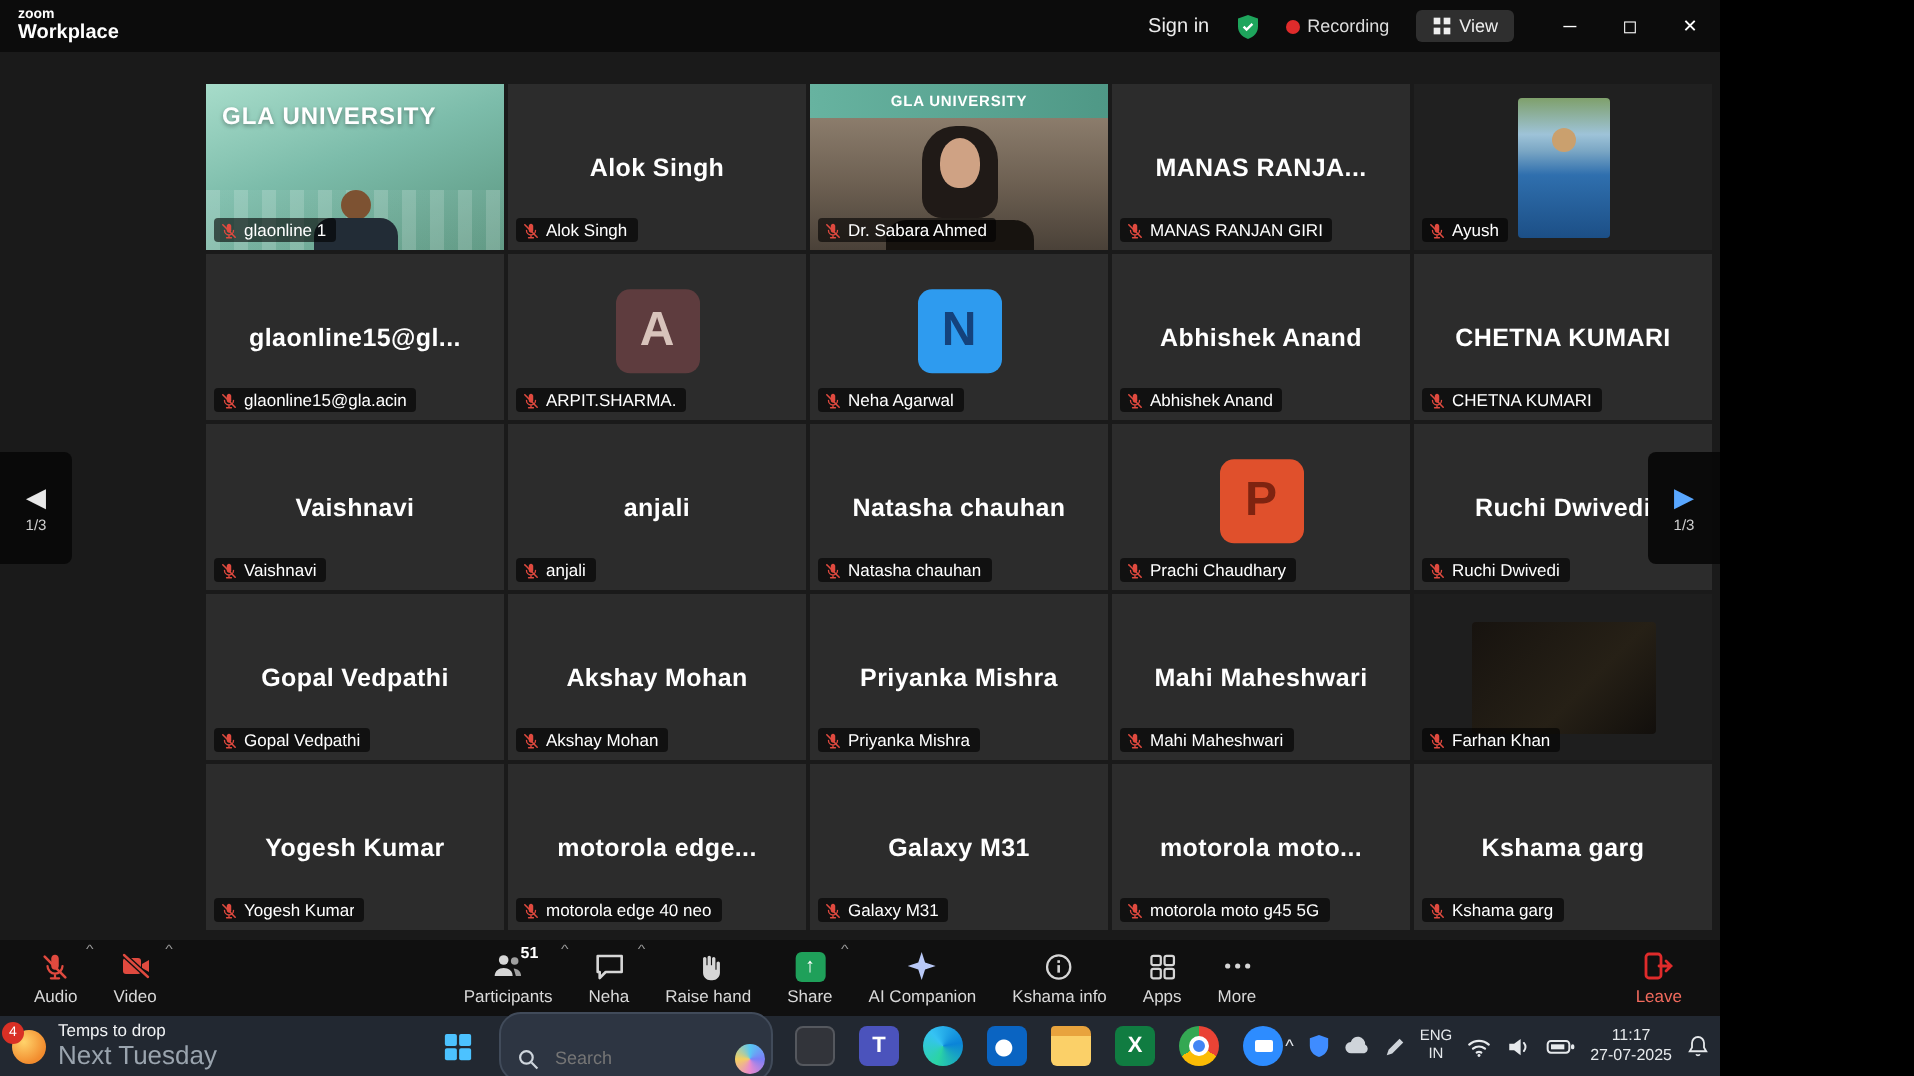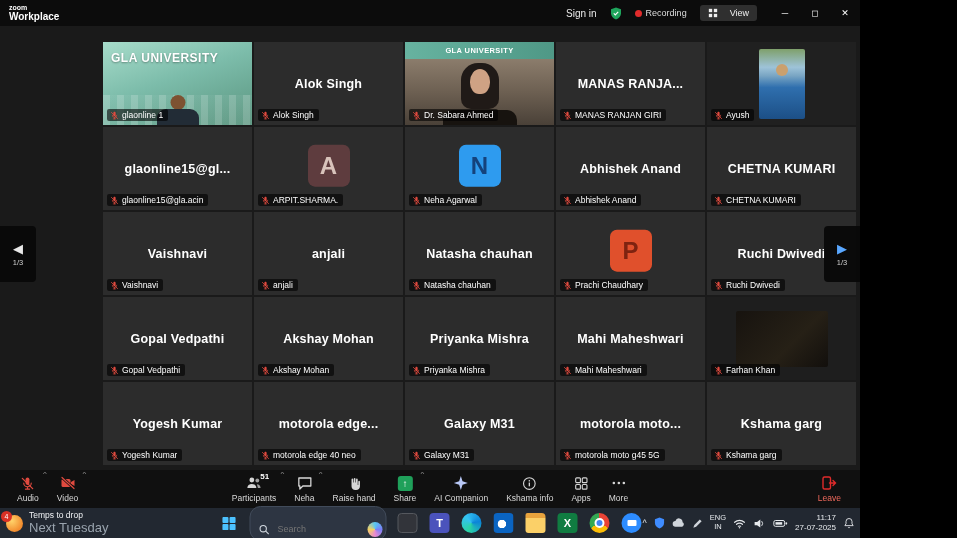--- a/index.html
+++ b/index.html
@@ -8,21 +8,21 @@
 
   
   .titlebar{position:absolute;top:0;left:0;width:100%;height:26px;background:#0c0c0c;display:flex;align-items:center;z-index:6;}
   .logo{margin-left:9px;display:flex;flex-direction:column;line-height:1;color:#fff;}
   .logo .z{font-size:7px;font-weight:700;}
   .logo .w{font-size:10px;font-weight:700;margin-top:1px;}
   .tbar-right{margin-left:auto;display:flex;align-items:center;gap:13px;height:100%;}
   .signin{font-size:10px;color:#ececec;cursor:pointer;}
   .rec{display:flex;align-items:center;gap:4px;font-size:9px;color:#ddd;}
   .rec-dot{width:7px;height:7px;border-radius:50%;background:#e02b2b;}
-  .view-btn{display:flex;align-items:center;gap:12px;background:#2f2f2f;border-radius:3px;padding:3px 8px;font-size:9px;color:#eee;cursor:pointer;}
+  .view-btn{display:flex;align-items:center;gap:4px;background:#2f2f2f;border-radius:3px;padding:3px 8px;font-size:9px;color:#eee;cursor:pointer;}
   .win-controls{display:flex;height:100%;}
   .win-controls span{width:30px;display:flex;align-items:center;justify-content:center;font-size:9px;color:#fff;cursor:pointer;}
 
   
   #gallery{position:absolute;top:42px;left:103px;display:grid;grid-template-columns:repeat(5,149px);grid-auto-rows:83px;gap:2px;}
   .tile{position:relative;background:#2c2c2c;overflow:hidden;}
   .tile.active{box-shadow:inset 0 0 0 2px #35c75a;}
   .center-name{position:absolute;inset:0;display:flex;align-items:center;justify-content:center;color:#fff;font-weight:700;font-size:12.5px;letter-spacing:.2px;text-align:center;padding:0 6px;}
   .avatar{position:absolute;top:50%;left:50%;transform:translate(-50%,-58%);width:42px;height:42px;border-radius:7px;display:flex;align-items:center;justify-content:center;font-size:24px;font-weight:700;}
   .tile-label{position:absolute;left:4px;bottom:4px;display:flex;align-items:center;gap:3px;background:rgba(0,0,0,.6);border-radius:2px;padding:1px 5px 1px 3px;max-width:90%;}
@@ -90,21 +90,21 @@
   .ai-excel{background:#107c41;color:#fff;font-size:11px;font-weight:700;}
   .ai-chrome{border-radius:50%;background:conic-gradient(#ea4335 0 120deg,#fbbc05 0 240deg,#34a853 0 360deg);position:relative;}
   .ai-chrome i{position:absolute;inset:5px;border-radius:50%;background:#4285f4;border:2px solid #fff;}
   .ai-zoom{background:#2d8cff;border-radius:50%;}
   .ai-zoom .cam{width:9px;height:6px;background:#fff;border-radius:1px;}
   .tray{position:absolute;right:5px;display:flex;align-items:center;gap:7px;}
   .tray .chev{color:#dfe3e8;font-size:9px;cursor:pointer;}
   .tray-icon{display:flex;align-items:center;cursor:pointer;}
   .lang{display:flex;flex-direction:column;align-items:center;line-height:1.15;cursor:pointer;}
   .lang div{font-size:7.5px;color:#e6e9ec;}
-  .tray-time{display:flex;flex-direction:column;align-items:flex-end;line-height:1.25;cursor:pointer;}
+  .tray-time{display:flex;flex-direction:column;align-items:center;line-height:1.25;cursor:pointer;}
   .tray-time div{font-size:8px;color:#e6e9ec;}
 </style>
 </head>
 <body>
 
 <div id="app">
 
   <div class="titlebar">
     <div class="logo">
       <span class="z">zoom</span>

